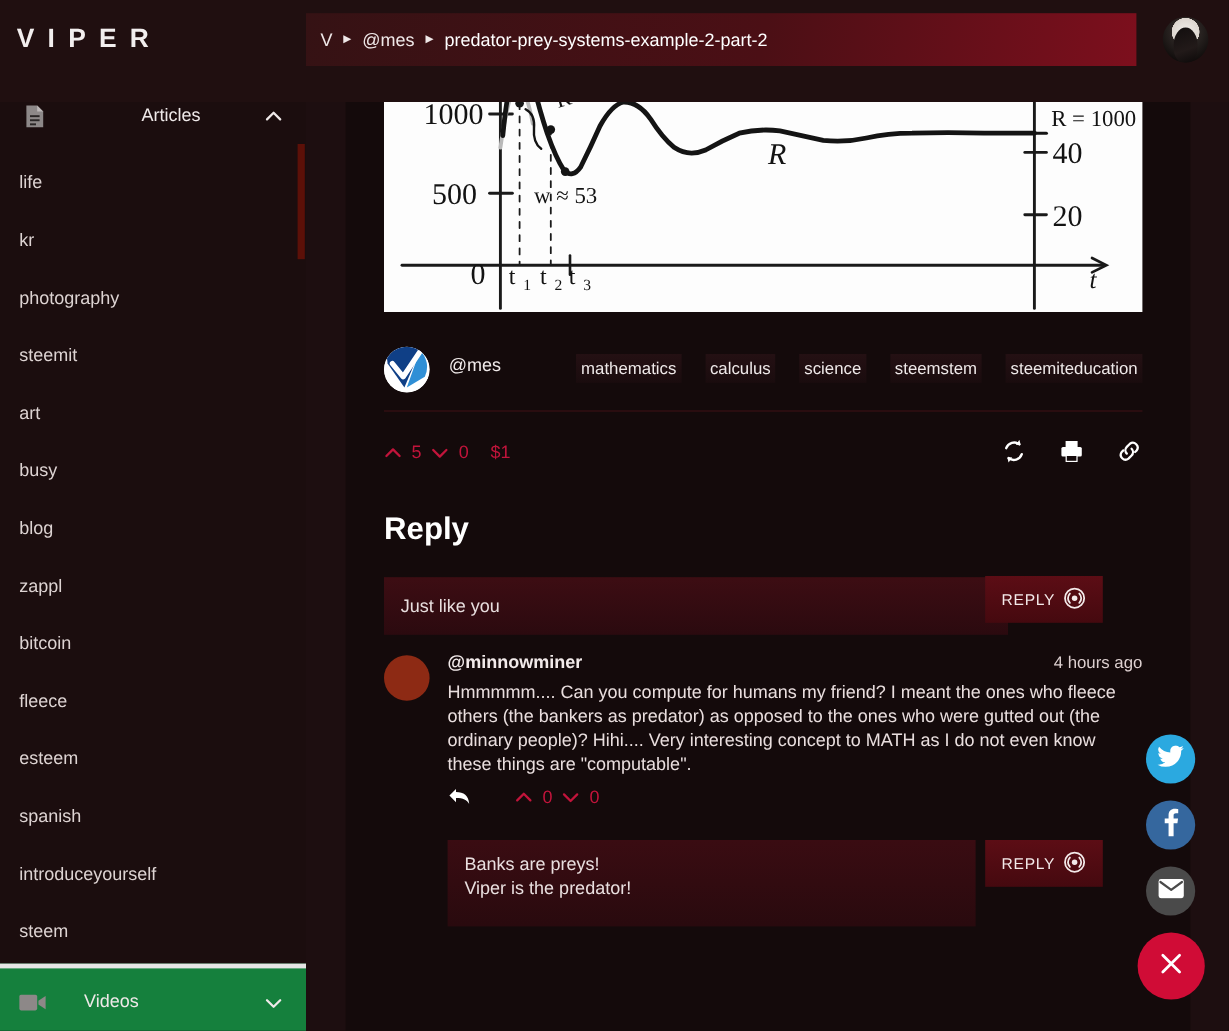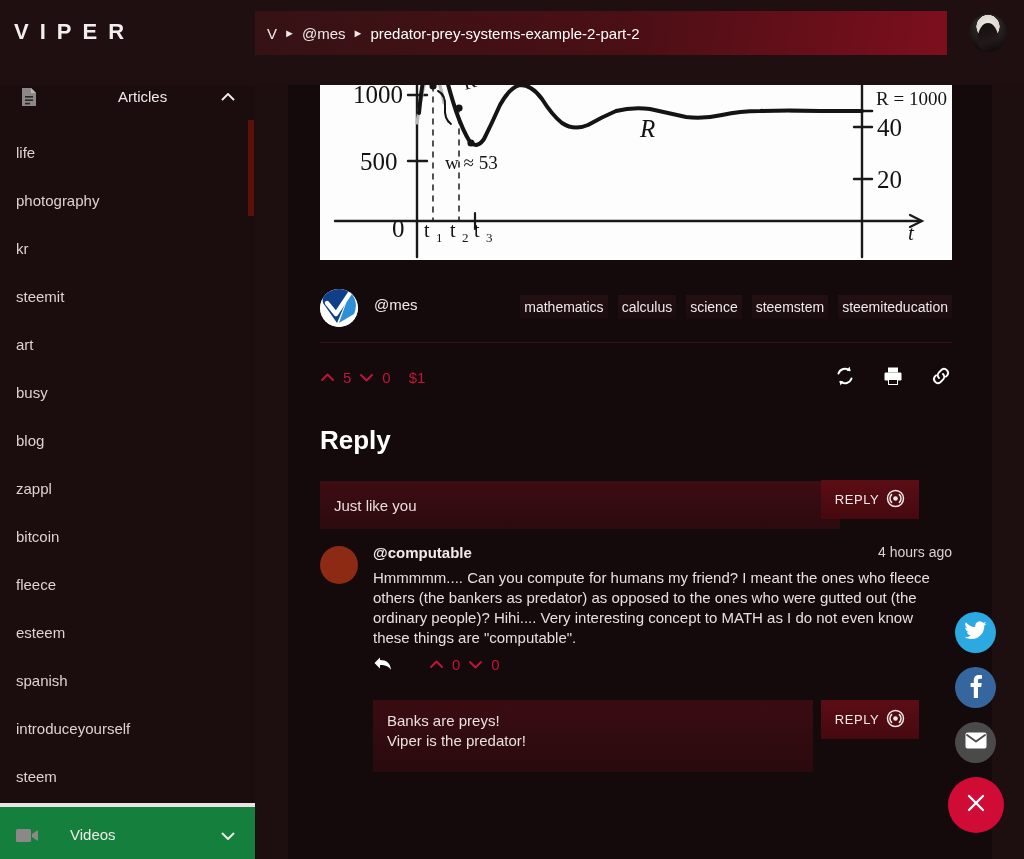--- a/index.html
+++ b/index.html
@@ -117,21 +117,21 @@
     display: flex; align-items: center;
   }
   .mes-avatar {
     position: absolute; left: 0px; top: 12px; width: 38px; height: 38px;
     border-radius: 50%; background: #ffffff; overflow: hidden;
   }
   .handle {
     position: absolute; left: 54px; top: 19px;
     color: #f0eaea; font-size: 15px;
   }
-  .tags { position: absolute; left: 170px; top: 18px; right: 0; display: flex; gap: 10px; justify-content: flex-end; }
+  .tags { position: absolute; left: 170px; top: 18px; right: 0; display: flex; gap: 20px; justify-content: flex-end; }
   .tag {
     color: #efe9e9; font-size: 14px; line-height: 20px;
     padding: 2px 4px; cursor: pointer;
     background: linear-gradient(180deg,#241013 0%, #1a0c0e 100%);
   }
 
   .actions-row {
     position: absolute; left: 32px; top: 320px; width: 632px; height: 40px;
   }
   .votes { position: absolute; left: 0; top: 4px; display: flex; align-items: center; gap: 8px; }
@@ -236,24 +236,24 @@
           <path d="M2.5 10.5L8 5l5.5 5.5" stroke="#efe9e9" stroke-width="1.9" fill="none" stroke-linecap="round" stroke-linejoin="round"></path>
         </svg>
     </span>
   </div>
 
   <div class="side-list" id="side-list">
       <div class="side-item">
         <span>life</span>
       </div>
       <div class="side-item">
+        <span>kr</span>
+      </div>
+      <div class="side-item">
         <span>photography</span>
-      </div>
-      <div class="side-item">
-        <span>kr</span>
       </div>
       <div class="side-item">
         <span>steemit</span>
       </div>
       <div class="side-item">
         <span>art</span>
       </div>
       <div class="side-item">
         <span>busy</span>
       </div>
@@ -445,21 +445,21 @@
           <circle cx="9.5" cy="9.5" r="8" stroke="#f3e9e9" stroke-width="1.5" fill="none"></circle>
           <circle cx="9.5" cy="9.5" r="2.3" fill="#f3e9e9"></circle>
           <path d="M5.6 13.4a5.5 5.5 0 0 1 0-7.8" stroke="#f3e9e9" stroke-width="1.5" fill="none" stroke-linecap="round"></path>
           <path d="M13.4 5.6a5.5 5.5 0 0 1 0 7.8" stroke="#f3e9e9" stroke-width="1.5" fill="none" stroke-linecap="round"></path>
         </svg>
       </span>
     </div>
 
     <div class="comment">
       <span class="c-avatar"></span>
-      <span class="c-handle">@computable</span>
+      <span class="c-handle">@minnowminer</span>
       <span class="c-time">4 hours ago</span>
       <div class="c-body">Hmmmmm.... Can you compute for humans my friend? I meant the ones who fleece others (the bankers as predator) as opposed to the ones who were gutted out (the ordinary people)? Hihi.... Very interesting concept to MATH as I do not even know these things are "computable".</div>
       <div class="c-actions">
         <span class="c-reply-icon">
           <svg width="20" height="18" viewBox="0 0 20 18">
             <path d="M7 2.5L1.5 8 7 13.5V10c6 0 9 1.5 11 5 -0.5-7-4.5-10-11-10z" fill="#ffffff"></path>
           </svg>
         </span>
         <span class="c-votes">
           <span class="arrow-up">

